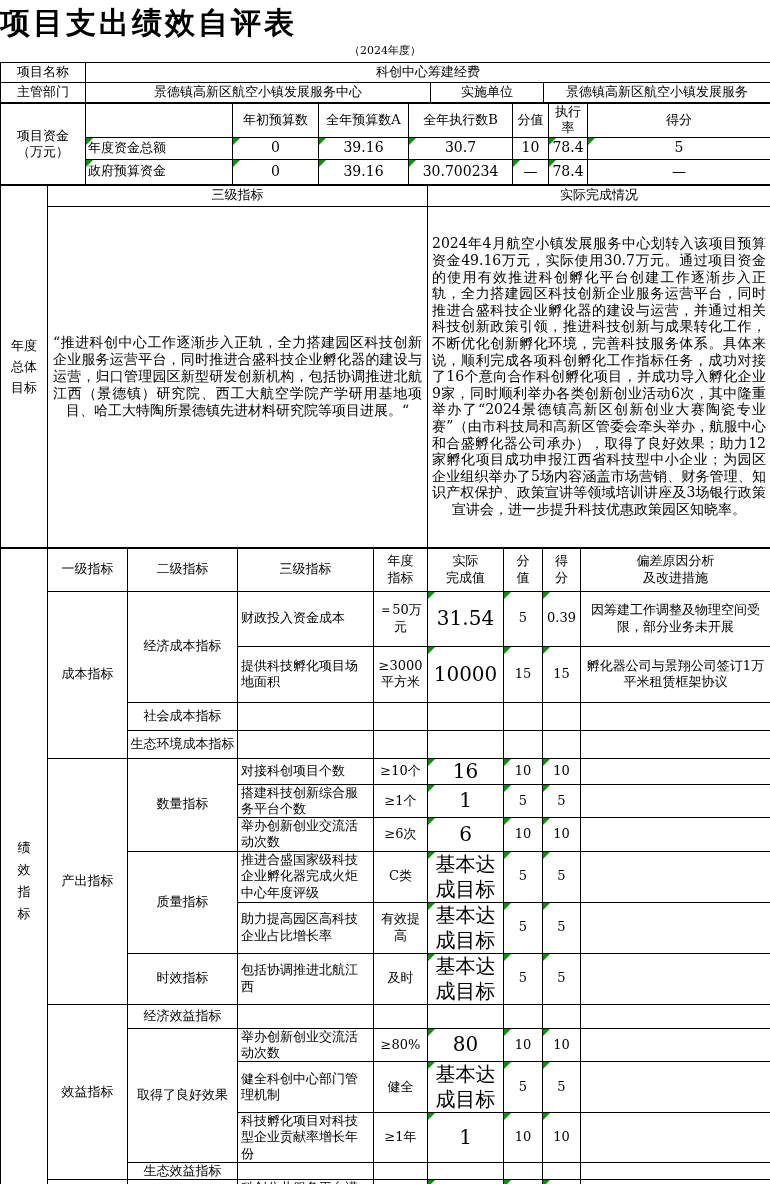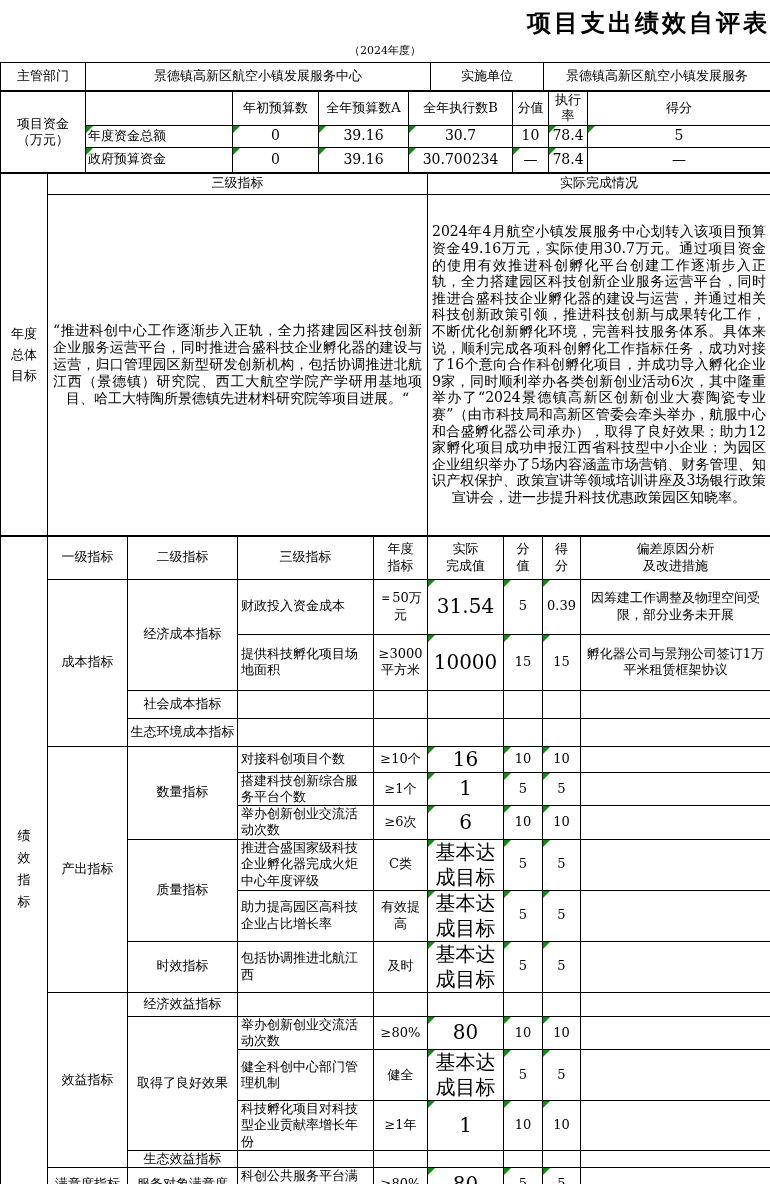--- a/index.html
+++ b/index.html
@@ -2,22 +2,22 @@
 <html><head>
 <meta charset="utf-8">
 <style>
   html,body{margin:0;padding:0;background:#fff;}
   .page{
     width:770px;height:1184px;background:#fff;color:#000;
     font-family:"DejaVu Serif","Liberation Serif",serif;
     position:relative;overflow:hidden;
   }
   .title{
-    text-align:right;font-size:24px;font-weight:bold;
-    padding-top:6px;letter-spacing:3px;line-height:34px;padding-left:36px;
+    text-align:left;font-size:30px;font-weight:bold;
+    padding-top:6px;letter-spacing:3px;line-height:34px;
   }
   .subtitle{text-align:center;font-size:11px;margin-top:3px;margin-bottom:4px;}
   table{border-collapse:collapse;table-layout:fixed;width:770px;}
   td{
     border:1px solid #000;font-size:13px;text-align:center;
     vertical-align:middle;padding:0 2px;overflow:hidden;line-height:1.25;
     word-break:break-word;
   }
   .preline{white-space:pre-line;}
   .nowrap{white-space:nowrap;}
@@ -47,21 +47,25 @@
   <div class="subtitle">（2024年度）</div>
 
   <table class="t-info">
     <colgroup>
         <col style="width:85px">
         <col style="width:345px">
         <col style="width:113px">
         <col style="width:227px">
       </colgroup>
     <tbody>
-    <tr style="height:28px">
+        <tr style="height:20px">
+      <td>项目名称</td>
+      <td colspan="3">科创中心筹建经费</td>
+    </tr>
+    <tr style="height:20px">
       <td>主管部门</td>
       <td>景德镇高新区航空小镇发展服务中心</td>
       <td>实施单位</td>
       <td class="nowrap">景德镇高新区航空小镇发展服务</td>
     </tr>
   </tbody>
     </table>
 
   <table class="t-fund">
     <colgroup>

